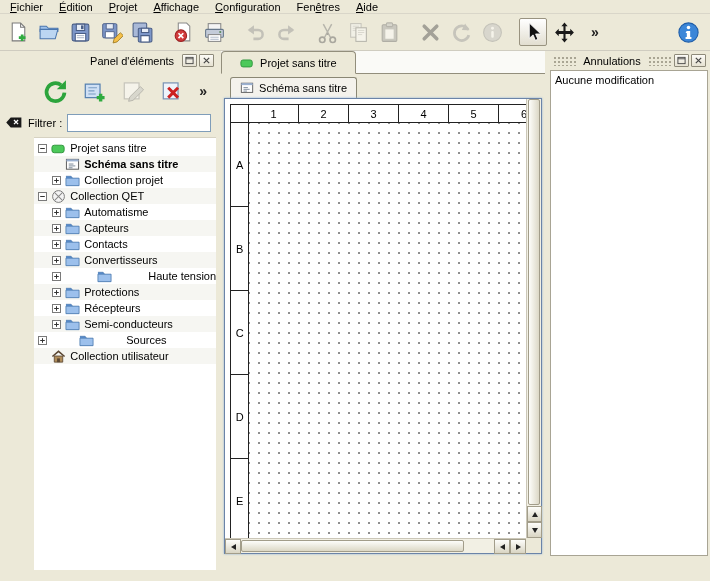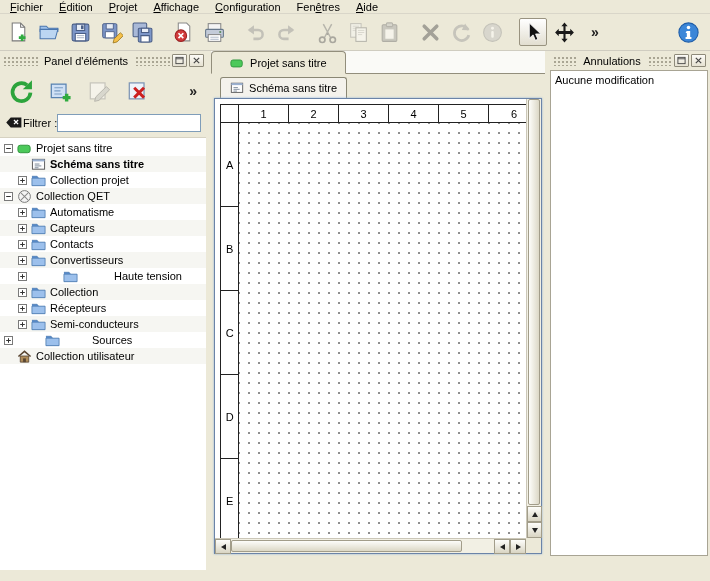--- a/index.html
+++ b/index.html
@@ -17,35 +17,35 @@
   .tb-group.right{margin-left:auto;margin-right:4px;}
   .tb-btn{width:28px;height:28px;display:flex;align-items:center;justify-content:center;border:1px solid transparent;border-radius:2px;}
   .tb-btn svg{width:23px;height:23px;display:block;}
   .tb-btn.disabled svg{filter:grayscale(1) opacity(0.45);}
   .tb-btn.checked{border:1px solid #999380;background:linear-gradient(#ffffff,#e2ded0);}
   .chev{font-size:14px;font-weight:bold;color:#222;line-height:1;}
 
   .main{display:flex;height:519px;}
 
   
-  .left-dock{flex:0 0 190px;display:flex;flex-direction:column;}
+  .left-dock{flex:0 0 190px;display:flex;flex-direction:column;align-items:flex-end;}
   .right-dock{flex:0 0 162px;display:flex;flex-direction:column;padding:0 2px 14px 2px;}
   .dock-title{height:19px;display:flex;align-items:center;padding:1px 2px;gap:2px;}
   .grip{flex:1;height:11px;background-image:radial-gradient(#a9a593 1px,transparent 1.2px);background-size:4px 4px;background-position:1px 1px;}
   .dock-title-text{padding:0 4px;white-space:nowrap;}
   .dock-btn{width:15px;height:13px;border:1px solid #8e8a7a;background:linear-gradient(#fcfbf7,#e6e2d2);display:flex;align-items:center;justify-content:center;border-radius:1px;}
   .dock-btn svg{width:9px;height:9px;display:block;}
 
   .panel-toolbar{height:42px;display:flex;align-items:center;padding:2px 4px;gap:5px;}
   .panel-btn{width:34px;height:34px;display:flex;align-items:center;justify-content:center;border-radius:2px;}
   .panel-btn svg{width:27px;height:27px;display:block;}
   .panel-btn.disabled svg{filter:grayscale(1) opacity(0.45);}
   .panel-btn.overflow{margin-left:auto;width:18px;}
 
-  .filter-row{height:25px;display:flex;align-items:center;padding:0 5px 4px 5px;}
+  .filter-row{height:25px;display:flex;align-items:center;gap:5px;padding:0 5px 4px 5px;}
   .filter-icon svg{width:18px;height:15px;display:block;}
   .filter-input{flex:1;height:18px;min-width:20px;border:1px solid #7f9db9;background:#fff;font:inherit;padding:1px 3px;}
 
   .tree{flex:1;background:#fff;border-top:1px solid #d6d2c2;overflow:hidden;padding-top:2px;}
   .tree-row{height:16px;display:flex;align-items:center;padding-left:4px;white-space:nowrap;}
   .tree-row:nth-child(even){background:#f6f6f2;}
   .expander{width:9px;height:9px;margin-right:3px;flex:none;}
   .expander svg{display:block;}
   .tree-spacer{width:12px;flex:none;}
   .tree-icon{width:16px;height:16px;margin-right:4px;flex:none;display:flex;align-items:center;justify-content:center;}
@@ -498,21 +498,21 @@
                 <path d="M2.2 4.5h4.6M4.5 2.2v4.6" stroke="#333"></path>
               </svg>
             </span>
             <span class="tree-icon">
               <svg viewBox="0 0 16 16">
                 <path d="M1 3.5h5.5L8 5.5h7v8H1z" fill="#5a8fd0"></path>
                 <path d="M1 5.5h14v8H1z" fill="#9cc0ec" stroke="#4a78ac" stroke-width="0.8"></path>
                 <path d="M1 3.5h5.5L8 5.5" fill="none" stroke="#4a78ac" stroke-width="0.8"></path>
               </svg>
             </span>
-            <span class="tree-label">Collection</span>
+            <span class="tree-label">Protections</span>
           </div>
           <div class="tree-row" style="padding-left: 18px;">
             <span class="expander">
               <svg viewBox="0 0 9 9">
                 <rect x="0.5" y="0.5" width="8" height="8" fill="#fff" stroke="#7a7a7a"></rect>
                 <path d="M2.2 4.5h4.6M4.5 2.2v4.6" stroke="#333"></path>
               </svg>
             </span>
             <span class="tree-icon">
               <svg viewBox="0 0 16 16">

